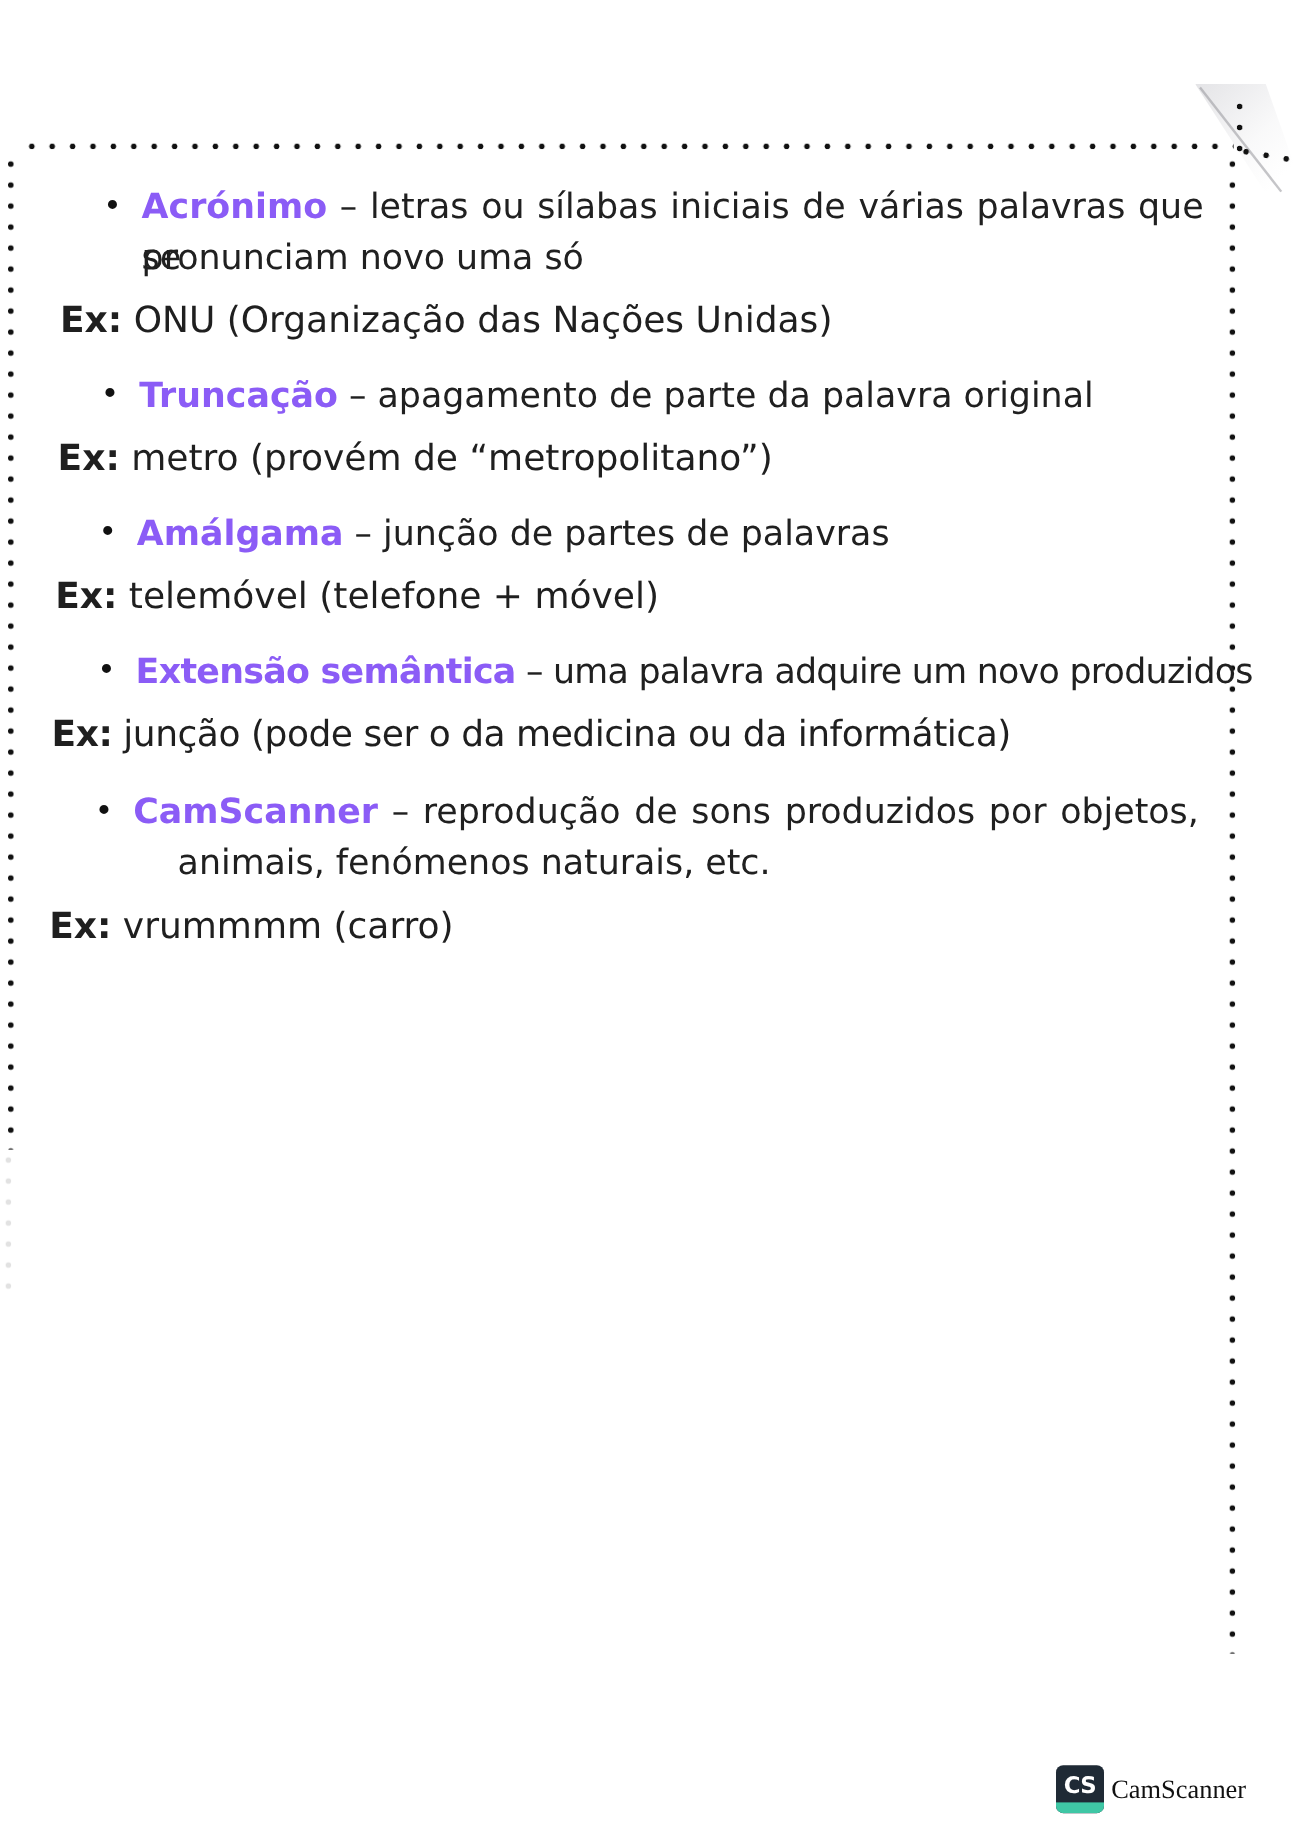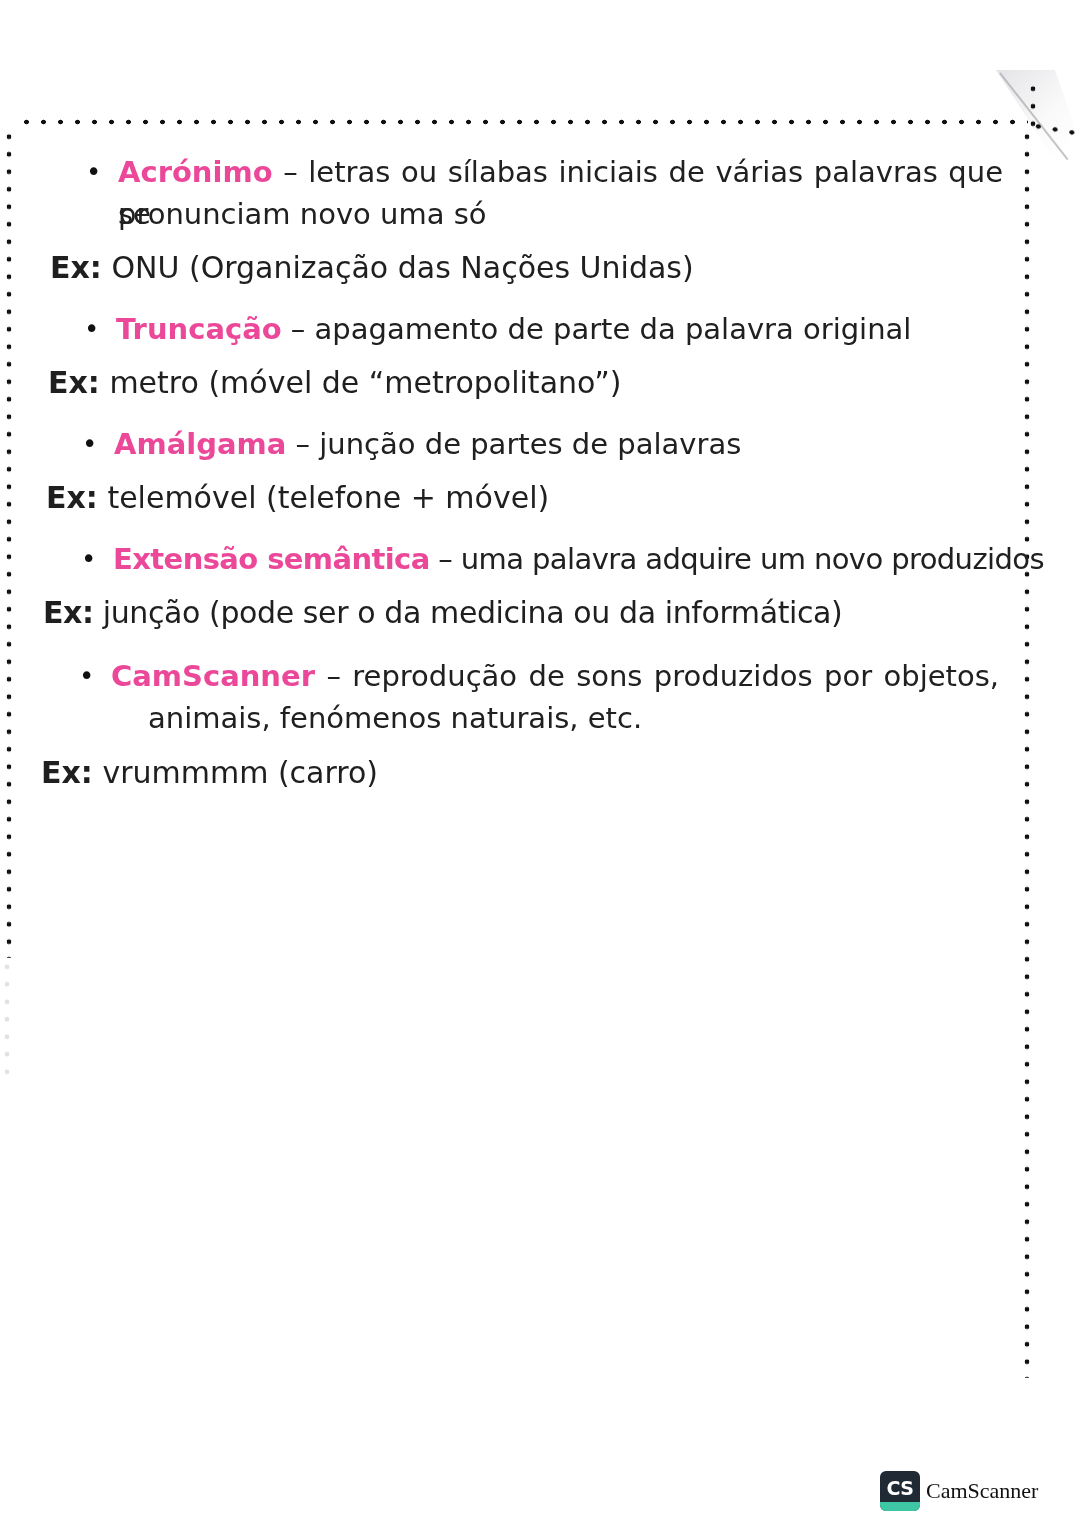--- a/index.html
+++ b/index.html
@@ -73,21 +73,21 @@
     }
     .item .bullet {
       position: absolute;
       left: -32px;
       top: 0;
       font-size: 26px;
       color: #111;
     }
     .item .term {
       font-weight: bold;
-      color: #ec4899;
+      color: #8b5cf6;
     }
     .example {
       position: absolute;
       font-size: 30px;
       line-height: 32px;
       color: #1f1f1f;
       white-space: nowrap;
     }
     .example .ex-label {
       font-weight: bold;
@@ -152,21 +152,21 @@
     </div>
     <div class="example" style="left:50px; top:252px;">
       <span class="ex-label">Ex:</span><span> ONU (Organização das Nações Unidas)</span>
     </div>
 
     <div class="item" style="left:116px; top:308px;">
       <span class="bullet">•</span>
       <span class="term">Truncação</span><span> – </span><span>apagamento de parte da palavra original</span>
     </div>
     <div class="example" style="left:48px; top:367px;">
-      <span class="ex-label">Ex:</span><span> metro (móvel de “metropolitano”)</span>
+      <span class="ex-label">Ex:</span><span> metro (provém de “metropolitano”)</span>
     </div>
 
     <div class="item" style="left:114px; top:423px;">
       <span class="bullet">•</span>
       <span class="term">Amálgama</span><span> – </span><span>junção de partes de palavras</span>
     </div>
     <div class="example" style="left:46px; top:482px;">
       <span class="ex-label">Ex:</span><span> telemóvel (telefone + móvel)</span>
     </div>
 

